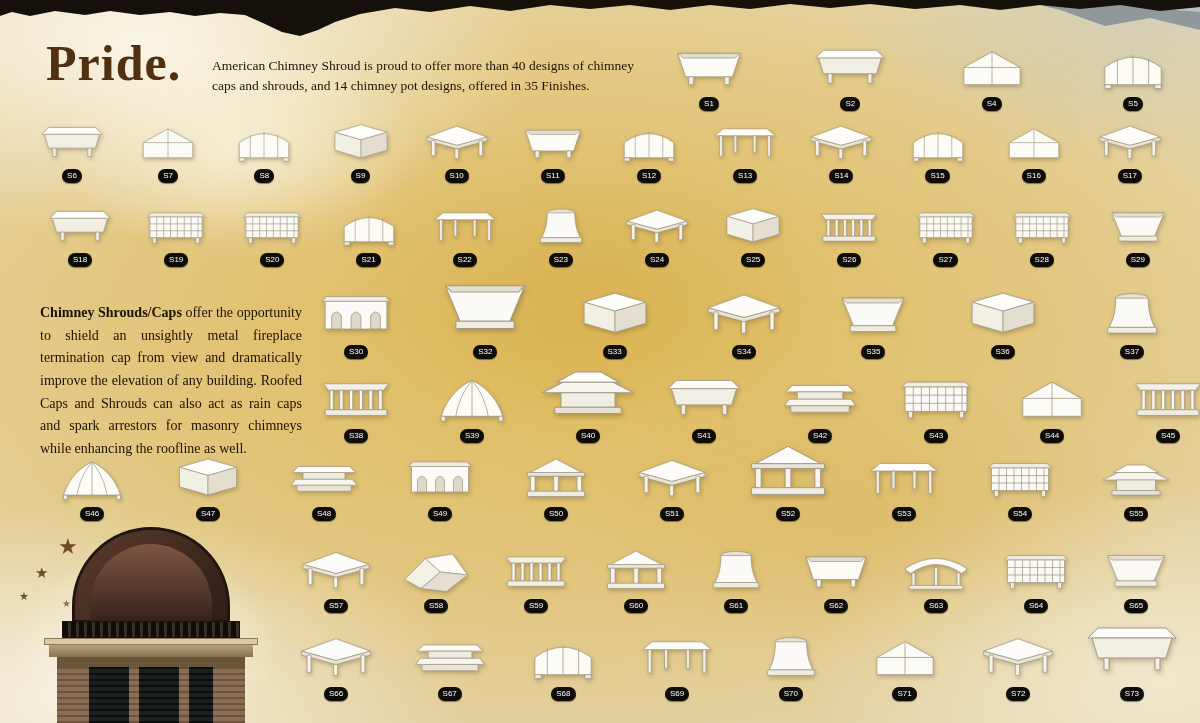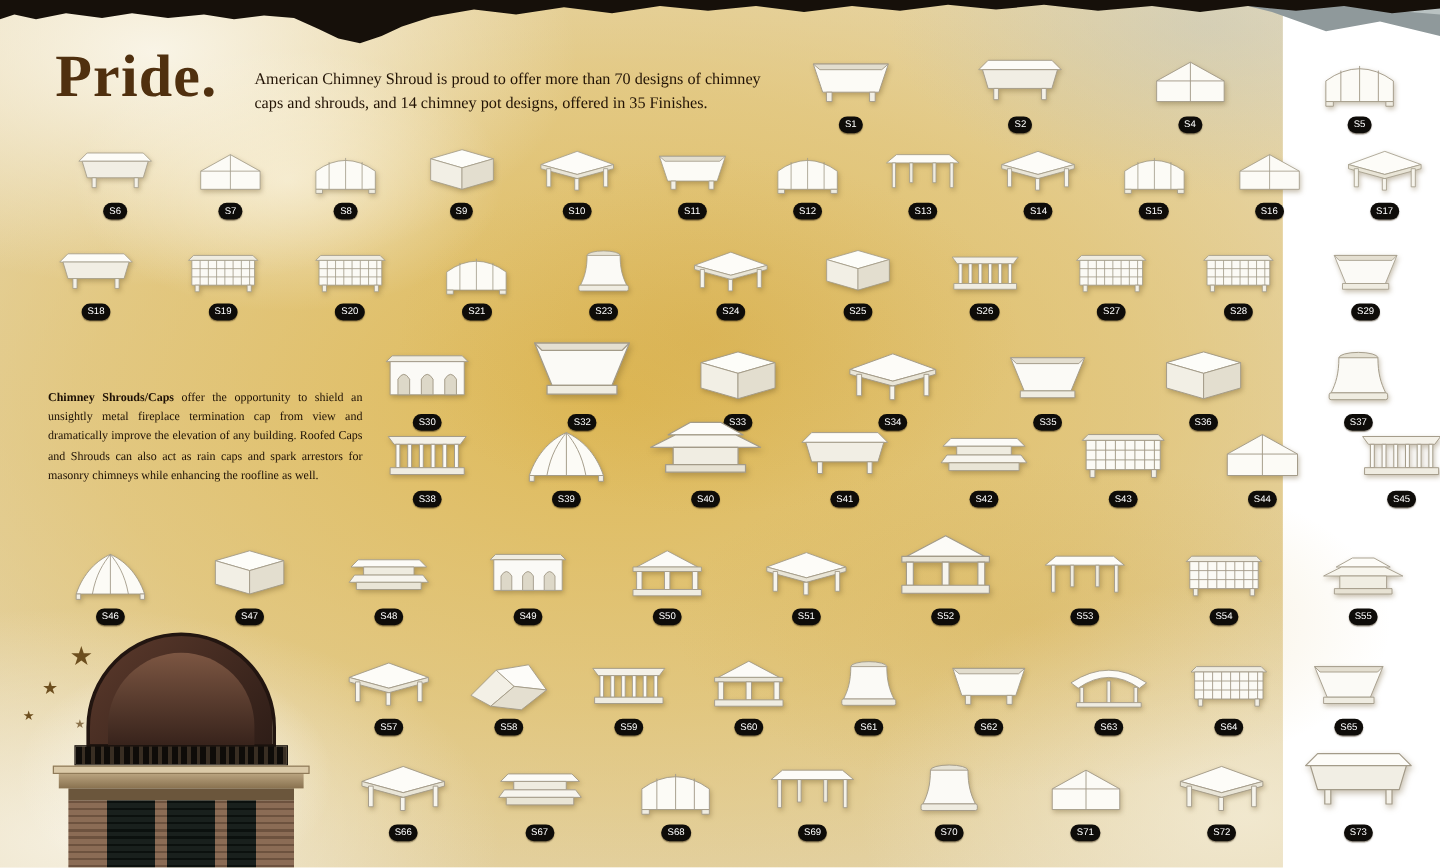--- a/index.html
+++ b/index.html
@@ -1,47 +1,47 @@
 <!DOCTYPE html>
 <html><head>
 <meta charset="utf-8">
 <style>
   * { margin:0; padding:0; box-sizing:border-box; }
   html,body { width:1200px; height:723px; overflow:hidden; }
   .page {
-    position:relative; width:1069px; height:723px;
+    position:relative; width:1200px; height:723px;
     font-family:"Liberation Serif", serif;
     background:
       radial-gradient(55% 45% at 12% 6%, rgba(250,246,234,0.95) 0%, rgba(250,246,234,0) 60%),
       radial-gradient(38% 30% at 94% 3%, rgba(190,196,190,0.45) 0%, rgba(190,196,190,0) 65%),
       radial-gradient(55% 45% at 6% 97%, rgba(247,242,228,0.9) 0%, rgba(247,242,228,0) 60%),
       radial-gradient(50% 45% at 97% 94%, rgba(243,235,212,0.85) 0%, rgba(243,235,212,0) 60%),
       radial-gradient(75% 65% at 48% 46%, rgba(222,184,84,0.95) 0%, rgba(223,188,95,0.6) 55%, rgba(226,198,128,0) 100%),
       linear-gradient(#e9dcba, #e4d5ae);
   }
   .blotch { position:absolute; pointer-events:none; border-radius:50%; }
   .b1 { left:330px; top:130px; width:520px; height:300px; background:radial-gradient(closest-side, rgba(206,160,58,0.30), rgba(206,160,58,0)); }
   .b2 { left:560px; top:380px; width:600px; height:280px; background:radial-gradient(closest-side, rgba(210,168,66,0.28), rgba(210,168,66,0)); }
   .b3 { left:60px; top:40px; width:360px; height:220px; background:radial-gradient(closest-side, rgba(255,252,242,0.55), rgba(255,252,242,0)); }
 
   .torn { position:absolute; left:0; top:0; width:1200px; height:46px; z-index:30; }
 
   .title { position:absolute; left:46px; top:34px; font-size:50px; font-weight:bold; color:#50300f; letter-spacing:1px; z-index:5; }
   .intro { position:absolute; left:212px; top:56px; width:446px; font-size:13.5px; line-height:1.5; color:#221305; z-index:5; }
-  .bodytext { position:absolute; left:40px; top:302px; width:262px; font-size:10px; line-height:1.62; color:#1d1004; text-align:justify; z-index:5;margin-top:22px; }
+  .bodytext { position:absolute; left:40px; top:302px; width:262px; font-size:14px; line-height:1.62; color:#1d1004; text-align:justify; z-index:5; }
   .bodytext b { font-weight:bold; }
 
   .row { position:absolute; display:flex; justify-content:space-between; align-items:center; z-index:4; }
   .r0 { left:666px; top:44px;  width:510px;  }
-  .r1 { left:60px;  top:122px; width:1130px; }
+  .r1 { left:36px;  top:122px; width:1130px; }
   .r2 { left:44px;  top:206px; width:1130px; }
   .r3 { left:312px; top:290px; width:864px;  }
-  .r4 { left:312px; top:354px; width:864px;gap:28px;  }
+  .r4 { left:312px; top:374px; width:864px;gap:28px;  }
   .r5 { left:52px;  top:456px; width:1124px; }
-  .r6 { left:284px; top:548px; width:880px;  }
+  .r6 { left:296px; top:548px; width:880px;  }
   .r7 { left:292px; top:634px; width:884px;  }
 
   .cell { display:flex; flex-direction:column; align-items:center; justify-content:flex-end; }
   .draw { width:80px; height:48px; overflow:visible; filter:drop-shadow(1px 2px 2px rgba(96,74,28,0.35)); }
   .r1 .draw, .r2 .draw { width:72px; height:44px; }
   .r0 .draw { width:86px; height:50px; }
   .r3 .draw, .r4 .draw { width:88px; height:52px; }
   .r7 .draw { width:88px; height:50px; }
   .cell.lg .draw { transform:scale(1.28); transform-origin:50% 100%; }
   .draw * { stroke:#a39b89; stroke-width:1; stroke-linejoin:round; vector-effect:non-scaling-stroke; }
@@ -83,21 +83,21 @@
   <div class="blotch b2"></div>
   <div class="blotch b3"></div>
 
   <svg class="torn" viewBox="0 0 1200 46" preserveAspectRatio="none">
     <polygon fill="#8f999b" points="1020,0 1200,0 1200,30 1150,18 1105,26 1060,10"></polygon>
     <polygon fill="#b9c2c2" points="1100,0 1200,0 1200,12 1140,7"></polygon>
     <polygon fill="#16100a" points="0,0 1200,0 1200,7 1160,11 1120,5 1080,9 1040,5 1000,10 960,5 915,9 870,4 830,8 790,4 750,9 710,5 670,10 630,5 590,9 550,5 510,11 470,6 430,12 395,8 360,14 335,22 318,30 300,36 282,32 265,24 245,15 220,13 195,16 170,12 140,15 110,11 85,15 55,11 30,16 12,12 0,16"></polygon>
   </svg>
 
   <h1 class="title">Pride.</h1>
-  <p class="intro">American Chimney Shroud is proud to offer more than 70 designs of chimney caps and shrouds, and 14 chimney pot designs, offered in 35 Finishes.</p>
+  <p class="intro">American Chimney Shroud is proud to offer more than 40 designs of chimney caps and shrouds, and 14 chimney pot designs, offered in 35 Finishes.</p>
   <p class="bodytext"><b>Chimney Shrouds/Caps</b><span> offer the opportunity to shield an unsightly metal fireplace termination cap from view and dramatically improve the elevation of any building. Roofed Caps and Shrouds can also act as rain caps and spark arrestors for masonry chimneys while enhancing the roofline as well.</span></p>
 
   <div class="row r0">
       <div class="cell">
       <svg class="draw">
           <use href="#sym-openbox" xlink:href="#sym-openbox"></use>
         </svg>
       <div class="badge"><span>S1</span></div>
     </div>
       <div class="cell">
@@ -210,20 +210,26 @@
       <svg class="draw">
           <use href="#sym-lattice" xlink:href="#sym-lattice"></use>
         </svg>
       <div class="badge"><span>S20</span></div>
     </div>
       <div class="cell">
       <svg class="draw">
           <use href="#sym-barrel" xlink:href="#sym-barrel"></use>
         </svg>
       <div class="badge"><span>S21</span></div>
+    </div>
+      <div class="cell">
+      <svg class="draw">
+          <use href="#sym-canopy" xlink:href="#sym-canopy"></use>
+        </svg>
+      <div class="badge"><span>S22</span></div>
     </div>
       <div class="cell">
       <svg class="draw">
           <use href="#sym-pot" xlink:href="#sym-pot"></use>
         </svg>
       <div class="badge"><span>S23</span></div>
     </div>
       <div class="cell">
       <svg class="draw">
           <use href="#sym-hiproof" xlink:href="#sym-hiproof"></use>

